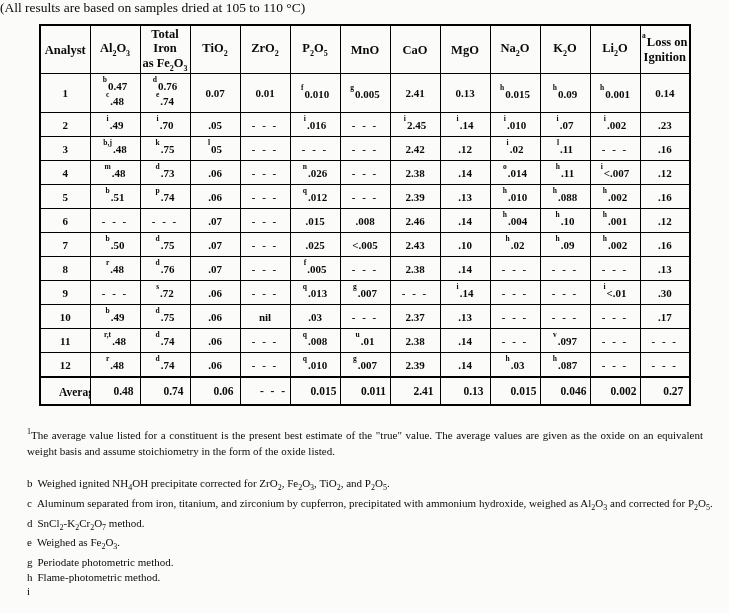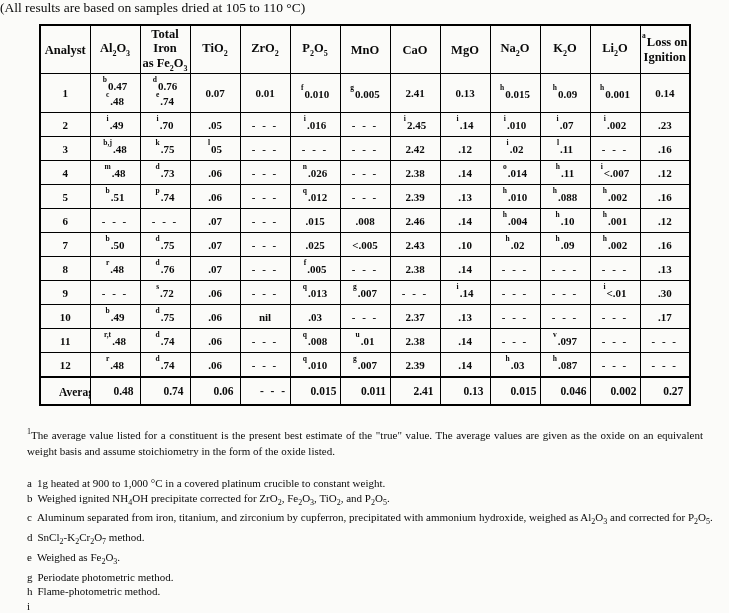--- a/index.html
+++ b/index.html
@@ -297,21 +297,20 @@
           <td>0.046</td>
           <td>0.002</td>
           <td>0.27</td>
         </tr>
       </tbody>
   </table>
 
   <div class="fn1"><sup>1</sup><span>The average value listed for a constituent is the present best estimate of the "true" value.  The average values are given as the oxide on an equivalent weight basis and assume stoichiometry in the form of the oxide listed.</span></div>
 
   <div class="fns">
-      <div class="fn-line"><span class="fn-marker">a</span><span class="fn-text">1g heated at 900 to 1,000 °C in a covered platinum crucible to constant weight.</span></div>
       <div class="fn-line"><span class="fn-marker">b</span><span class="fn-text">Weighed ignited NH<sub>4</sub>OH precipitate corrected for ZrO<sub>2</sub>, Fe<sub>2</sub>O<sub>3</sub>, TiO<sub>2</sub>, and P<sub>2</sub>O<sub>5</sub>.</span></div>
       <div class="fn-line"><span class="fn-marker">c</span><span class="fn-text">Aluminum separated from iron, titanium, and zirconium by cupferron, precipitated with ammonium hydroxide, weighed as Al<sub>2</sub>O<sub>3</sub> and corrected for P<sub>2</sub>O<sub>5</sub>.</span></div>
       <div class="fn-line"><span class="fn-marker">d</span><span class="fn-text">SnCl<sub>2</sub>-K<sub>2</sub>Cr<sub>2</sub>O<sub>7</sub> method.</span></div>
       <div class="fn-line"><span class="fn-marker">e</span><span class="fn-text">Weighed as Fe<sub>2</sub>O<sub>3</sub>.</span></div>
       <div class="fn-line"><span class="fn-marker">g</span><span class="fn-text">Periodate photometric method.</span></div>
       <div class="fn-line"><span class="fn-marker">h</span><span class="fn-text">Flame-photometric method.</span></div>
       <div class="fn-line"><span class="fn-marker">i</span></div>
     </div>
 
 </div>

